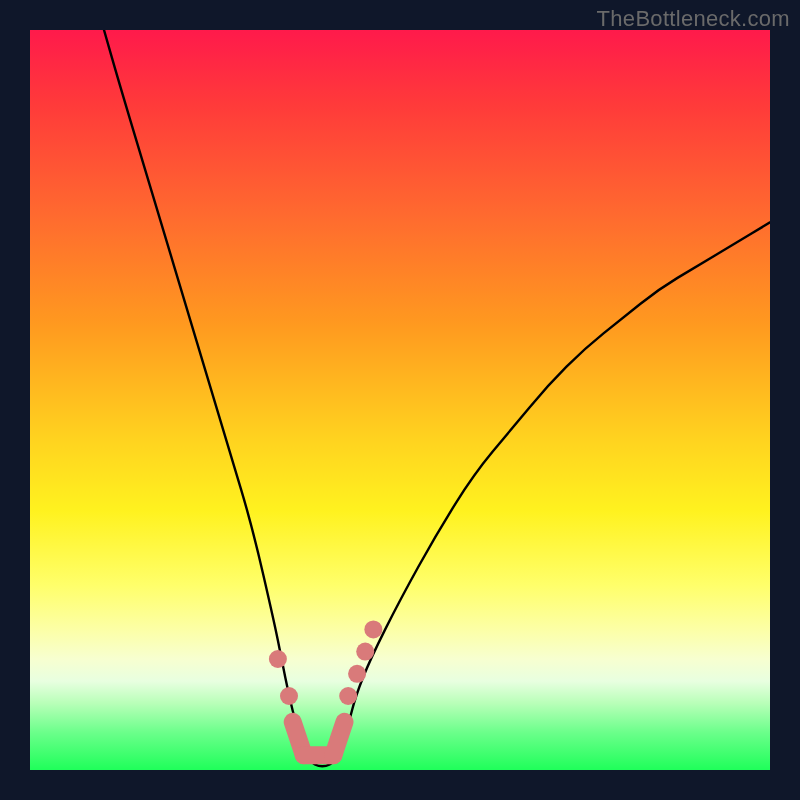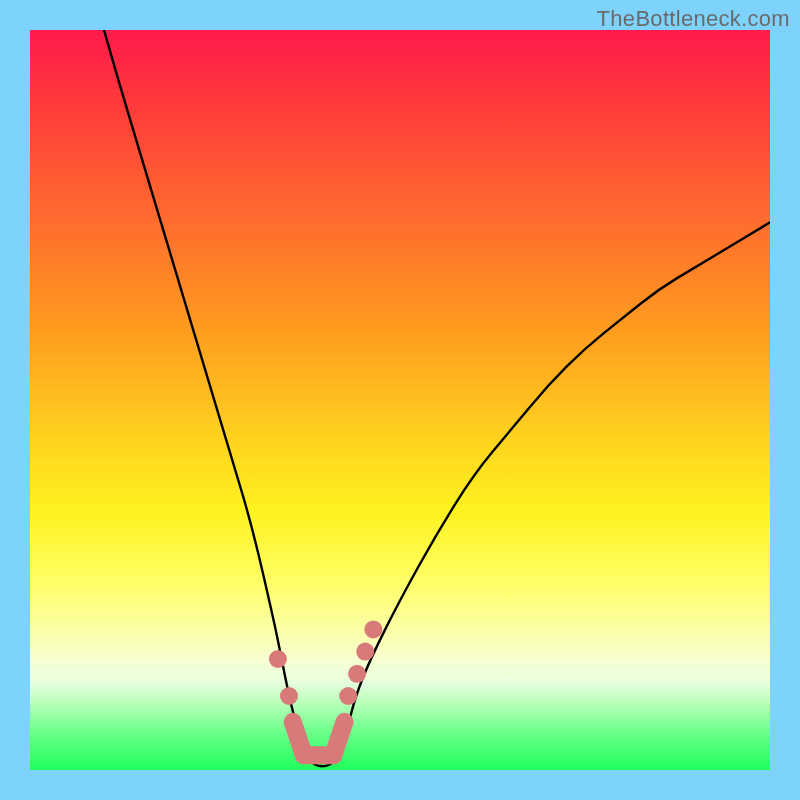--- a/index.html
+++ b/index.html
@@ -10,21 +10,21 @@
     background: #000;
     font-family: Arial, Helvetica, sans-serif;
     overflow: hidden;
   }
   .frame {
     position: absolute;
     top: 0;
     left: 0;
     width: 800px;
     height: 800px;
-    background: #7dd3fc;
+    background: #0f172a;
   }
   .plot-area {
     position: absolute;
     top: 30px;
     left: 30px;
     width: 740px;
     height: 740px;
     background: linear-gradient(to bottom,
       #ff1a4b 0%,
       #ff3a3a 10%,

